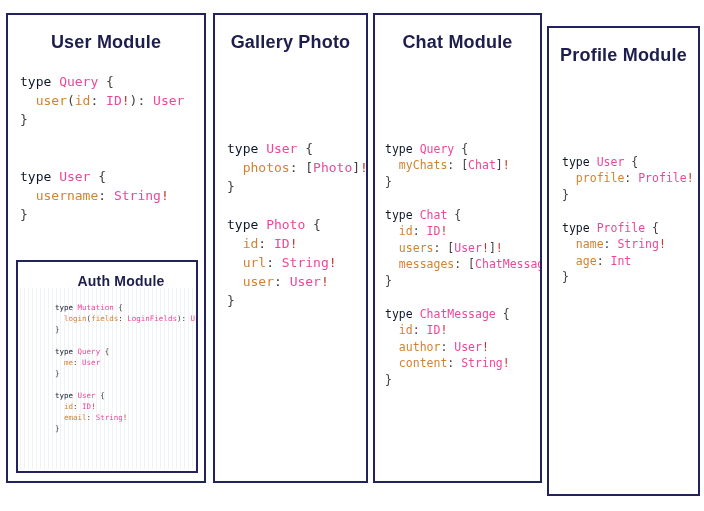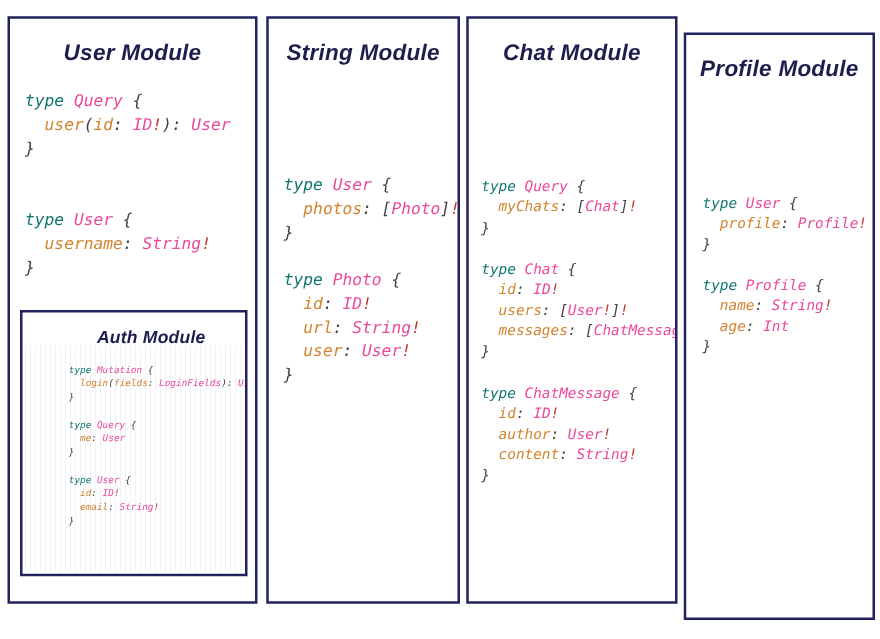--- a/index.html
+++ b/index.html
@@ -15,21 +15,20 @@
     overflow: hidden;
     position: relative;
   }
 
   #board {
     position: absolute;
     left: 0; top: 0;
     width: 580px;
     height: 511px;
     background: #ffffff;
-    font-style: italic;
   }
 
   .card {
     position: absolute;
     background: #ffffff;
     border: 2px solid #22225c;
     box-sizing: border-box;
     overflow: hidden;
   }
 
@@ -53,29 +52,29 @@
     margin-top: 11px;
   }
 
   .code {
     font-family: "DejaVu Sans Mono", "Liberation Mono", monospace;
     white-space: pre;
     color: #3a3a3a;
   }
 
   
-  .kw   { color: #0f766e; }  
+  .kw   { color: #0f172a; }  
   .tn   { color: #ec4899; }  
   .fd   { color: #d1832f; }  
   .bang { color: #c0392b; }  
   .pn   { color: #404040; }
 
   
   #card-user     { left: 6px;   top: 13px; width: 200px; height: 470px; }
-  #card-auth     { left: 8px;   top: 233px; width: 182px; height: 213px; padding-left: 28px; }
+  #card-auth     { left: 8px;   top: 245px; width: 182px; height: 213px; padding-left: 28px; }
   #card-gallery  { left: 213px; top: 13px; width: 155px; height: 470px; }
   #card-chat     { left: 373px; top: 13px; width: 169px; height: 470px; }
   #card-profile  { left: 547px; top: 13px; width: 153px; height: 470px; margin-top: 13px; }
 
   #card-user .code    { font-size: 13px; line-height: 19px; margin: 18px 0 0 12px; }
   #card-gallery .code { font-size: 13px; line-height: 19px; margin: 85px 0 0 12px; }
   #card-chat .code    { font-size: 11.5px; line-height: 16.5px; margin: 87px 0 0 10px; }
   #card-profile .code { font-size: 11.5px; line-height: 16.5px; margin: 87px 0 0 13px; }
 
   
@@ -108,21 +107,21 @@
     <div class="code"><div><span class="kw">type </span><span class="tn">Query</span><span class="pn"> {</span></div><div><span class="pn">  </span><span class="fd">user</span><span class="pn">(</span><span class="fd">id</span><span class="pn">: </span><span class="tn">ID</span><span class="bang">!</span><span class="pn">): </span><span class="tn">User</span></div><div><span class="pn">}</span></div><div>&nbsp;</div><div>&nbsp;</div><div><span class="kw">type </span><span class="tn">User</span><span class="pn"> {</span></div><div><span class="pn">  </span><span class="fd">username</span><span class="pn">: </span><span class="tn">String</span><span class="bang">!</span></div><div><span class="pn">}</span></div></div>
 
     <div class="card card-nested" id="card-auth">
       <div class="card-title">Auth Module</div>
       <div class="code"><div><span class="kw">type </span><span class="tn">Mutation</span><span class="pn"> {</span></div><div><span class="pn">  </span><span class="fd">login</span><span class="pn">(</span><span class="fd">fields</span><span class="pn">: </span><span class="tn">LoginFields</span><span class="pn">): </span><span class="tn">User</span></div><div><span class="pn">}</span></div><div>&nbsp;</div><div><span class="kw">type </span><span class="tn">Query</span><span class="pn"> {</span></div><div><span class="pn">  </span><span class="fd">me</span><span class="pn">: </span><span class="tn">User</span></div><div><span class="pn">}</span></div><div>&nbsp;</div><div><span class="kw">type </span><span class="tn">User</span><span class="pn"> {</span></div><div><span class="pn">  </span><span class="fd">id</span><span class="pn">: </span><span class="tn">ID</span><span class="bang">!</span></div><div><span class="pn">  </span><span class="fd">email</span><span class="pn">: </span><span class="tn">String</span><span class="bang">!</span></div><div><span class="pn">}</span></div></div>
       <div class="grid-overlay"></div>
     </div>
   </div>
 
   <div class="card card-main" id="card-gallery">
-    <div class="card-title">String Module</div>
+    <div class="card-title">Gallery Photo</div>
     <div class="code"><div><span class="kw">type </span><span class="tn">User</span><span class="pn"> {</span></div><div><span class="pn">  </span><span class="fd">photos</span><span class="pn">: [</span><span class="tn">Photo</span><span class="pn">]</span><span class="bang">!</span></div><div><span class="pn">}</span></div><div>&nbsp;</div><div><span class="kw">type </span><span class="tn">Photo</span><span class="pn"> {</span></div><div><span class="pn">  </span><span class="fd">id</span><span class="pn">: </span><span class="tn">ID</span><span class="bang">!</span></div><div><span class="pn">  </span><span class="fd">url</span><span class="pn">: </span><span class="tn">String</span><span class="bang">!</span></div><div><span class="pn">  </span><span class="fd">user</span><span class="pn">: </span><span class="tn">User</span><span class="bang">!</span></div><div><span class="pn">}</span></div></div>
   </div>
 
   <div class="card card-main" id="card-chat">
     <div class="card-title">Chat Module</div>
     <div class="code"><div><span class="kw">type </span><span class="tn">Query</span><span class="pn"> {</span></div><div><span class="pn">  </span><span class="fd">myChats</span><span class="pn">: [</span><span class="tn">Chat</span><span class="pn">]</span><span class="bang">!</span></div><div><span class="pn">}</span></div><div>&nbsp;</div><div><span class="kw">type </span><span class="tn">Chat</span><span class="pn"> {</span></div><div><span class="pn">  </span><span class="fd">id</span><span class="pn">: </span><span class="tn">ID</span><span class="bang">!</span></div><div><span class="pn">  </span><span class="fd">users</span><span class="pn">: [</span><span class="tn">User</span><span class="bang">!</span><span class="pn">]</span><span class="bang">!</span></div><div><span class="pn">  </span><span class="fd">messages</span><span class="pn">: [</span><span class="tn">ChatMessage</span></div><div><span class="pn">}</span></div><div>&nbsp;</div><div><span class="kw">type </span><span class="tn">ChatMessage</span><span class="pn"> {</span></div><div><span class="pn">  </span><span class="fd">id</span><span class="pn">: </span><span class="tn">ID</span><span class="bang">!</span></div><div><span class="pn">  </span><span class="fd">author</span><span class="pn">: </span><span class="tn">User</span><span class="bang">!</span></div><div><span class="pn">  </span><span class="fd">content</span><span class="pn">: </span><span class="tn">String</span><span class="bang">!</span></div><div><span class="pn">}</span></div></div>
   </div>
 
   <div class="card card-main" id="card-profile">
     <div class="card-title">Profile Module</div>

